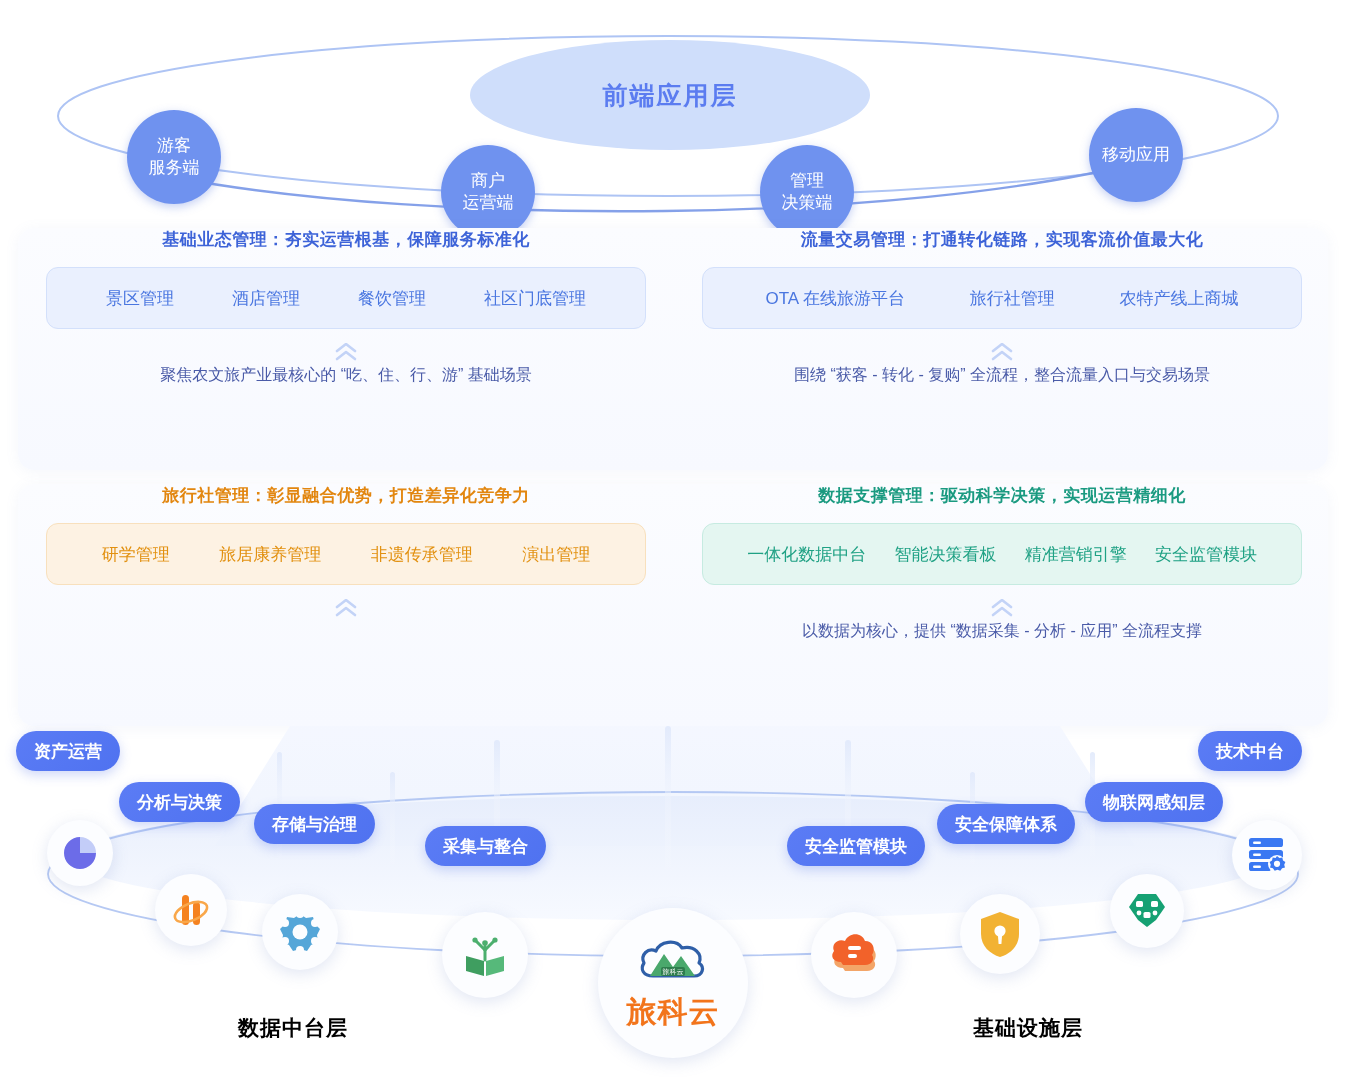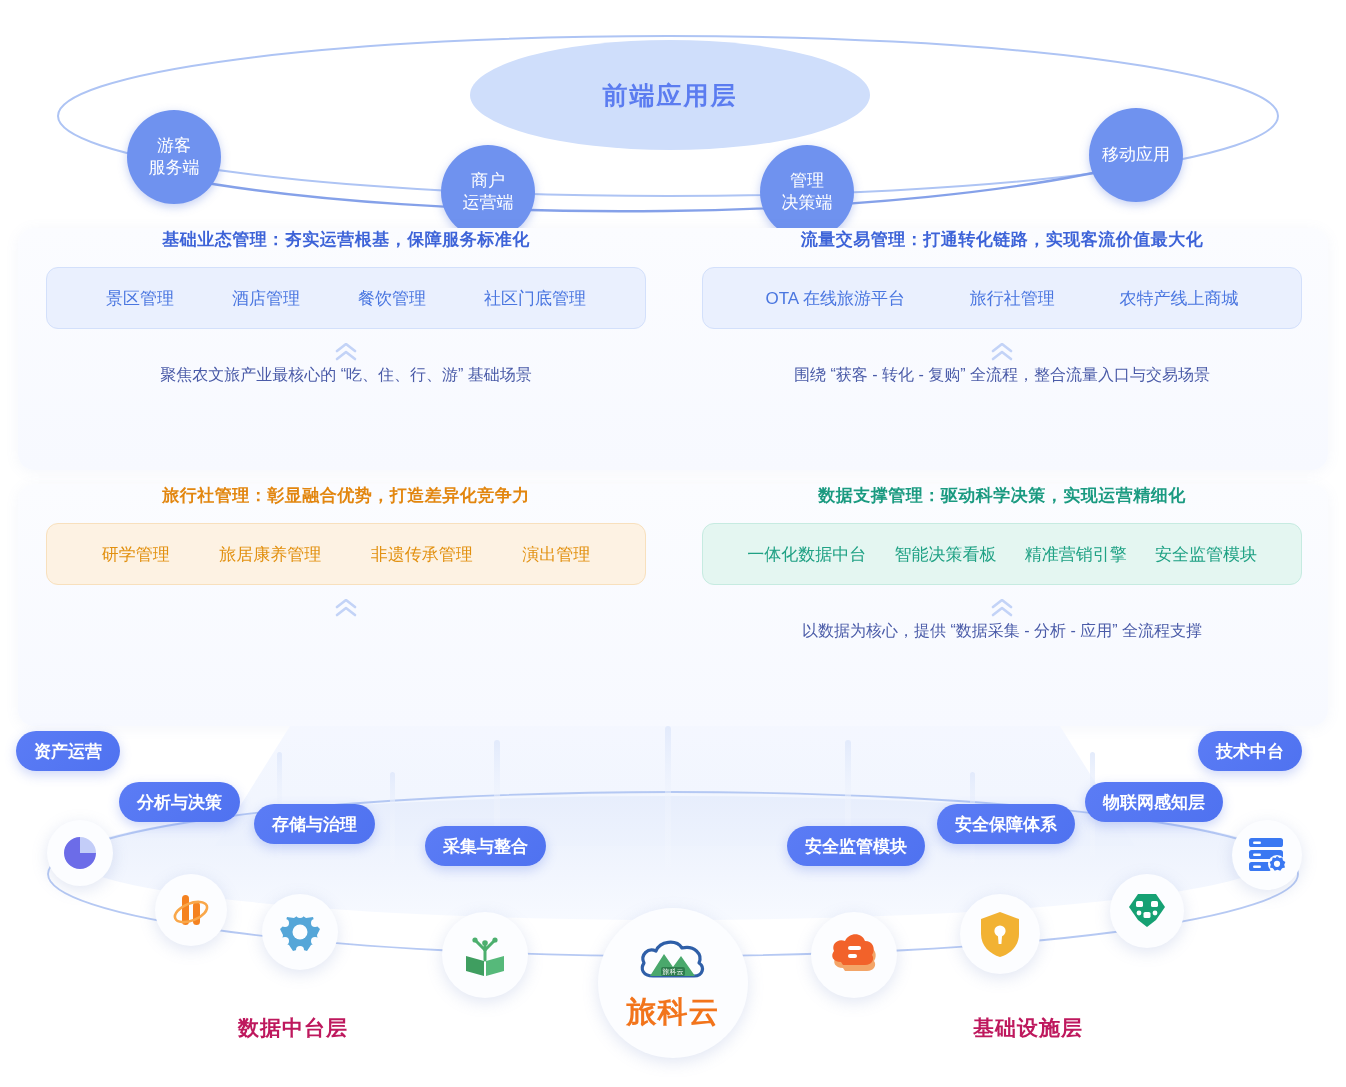--- a/index.html
+++ b/index.html
@@ -87,21 +87,21 @@
     display:flex;align-items:center;justify-content:center;
     padding:0 18px;box-sizing:border-box;white-space:nowrap;
     box-shadow:0 4px 12px rgba(80,110,230,.28);
   }
   .icon-circle{
     position:absolute;border-radius:50%;background:#fcfdff;
     box-shadow:0 4px 16px rgba(120,140,200,.22);
     display:flex;align-items:center;justify-content:center;
   }
   .layer-label{
-    position:absolute;font-size:21px;font-weight:bold;color:#be185d;
+    position:absolute;font-size:21px;font-weight:bold;color:#000000;
     letter-spacing:1px;white-space:nowrap;
   }
   .logo-text{
     font-size:30px;font-weight:bold;color:#f2741b;letter-spacing:1px;
     margin-top:2px;
   }
 </style>
 </head>
 <body>
 

